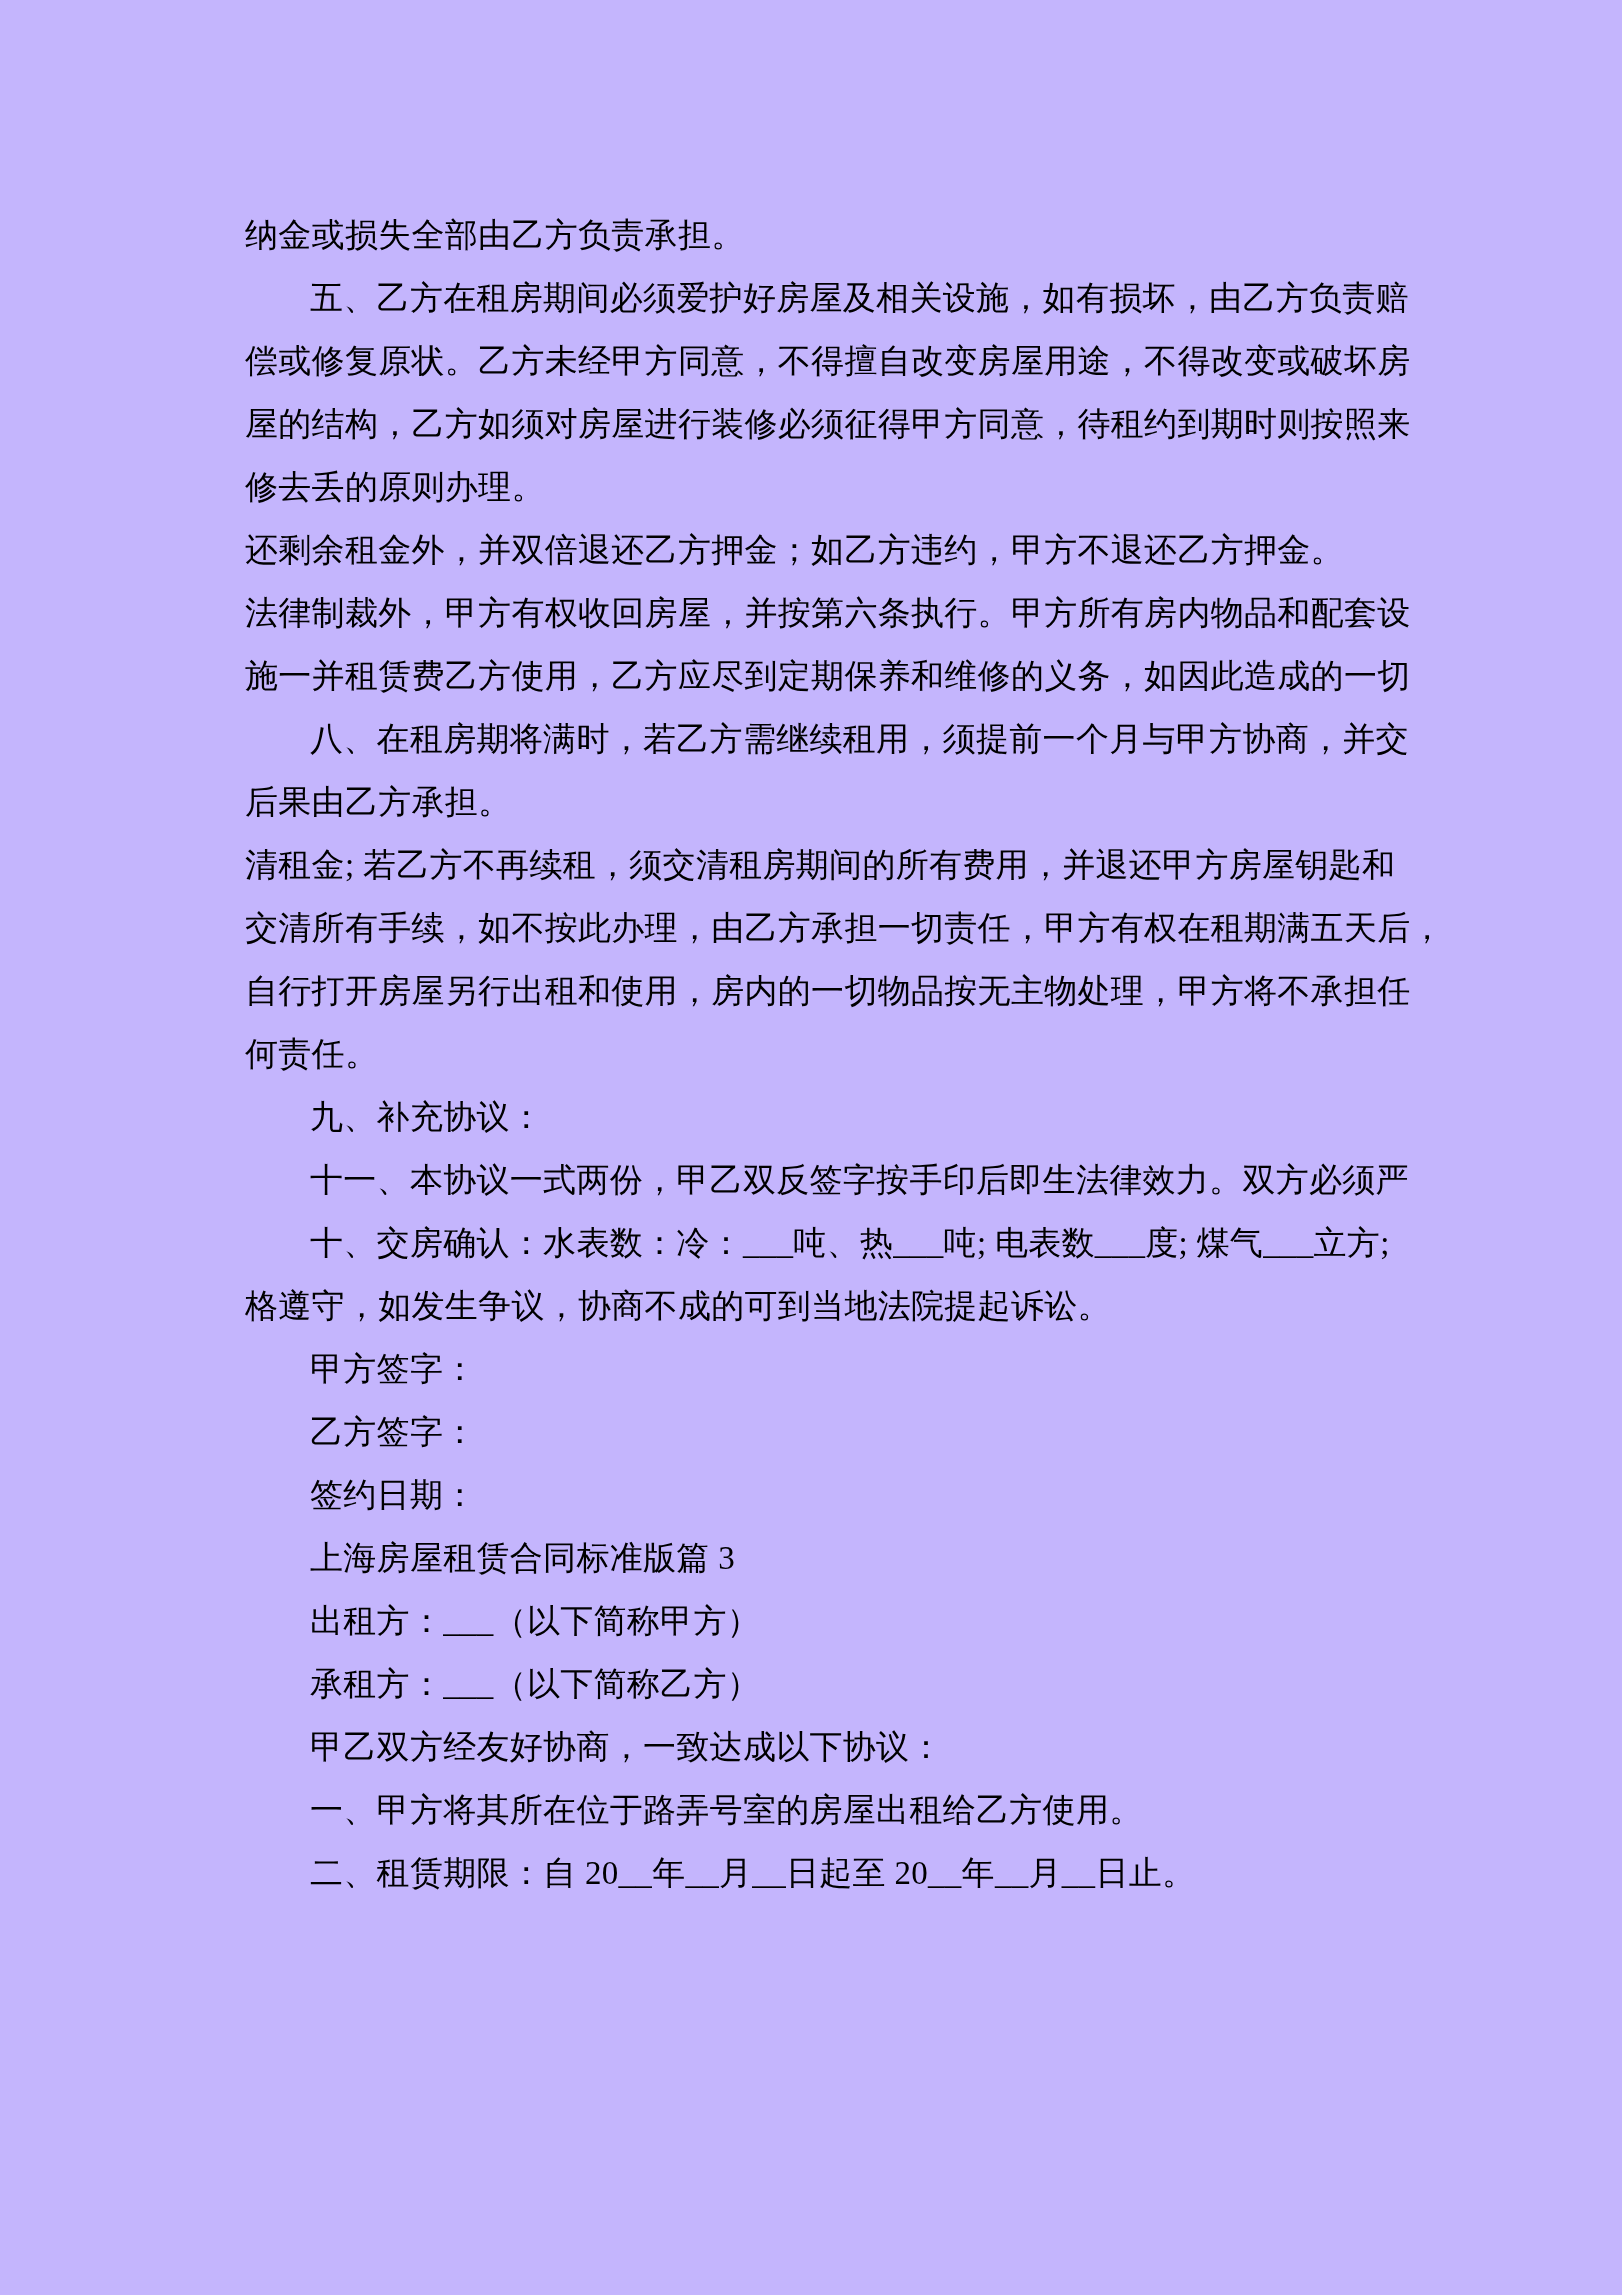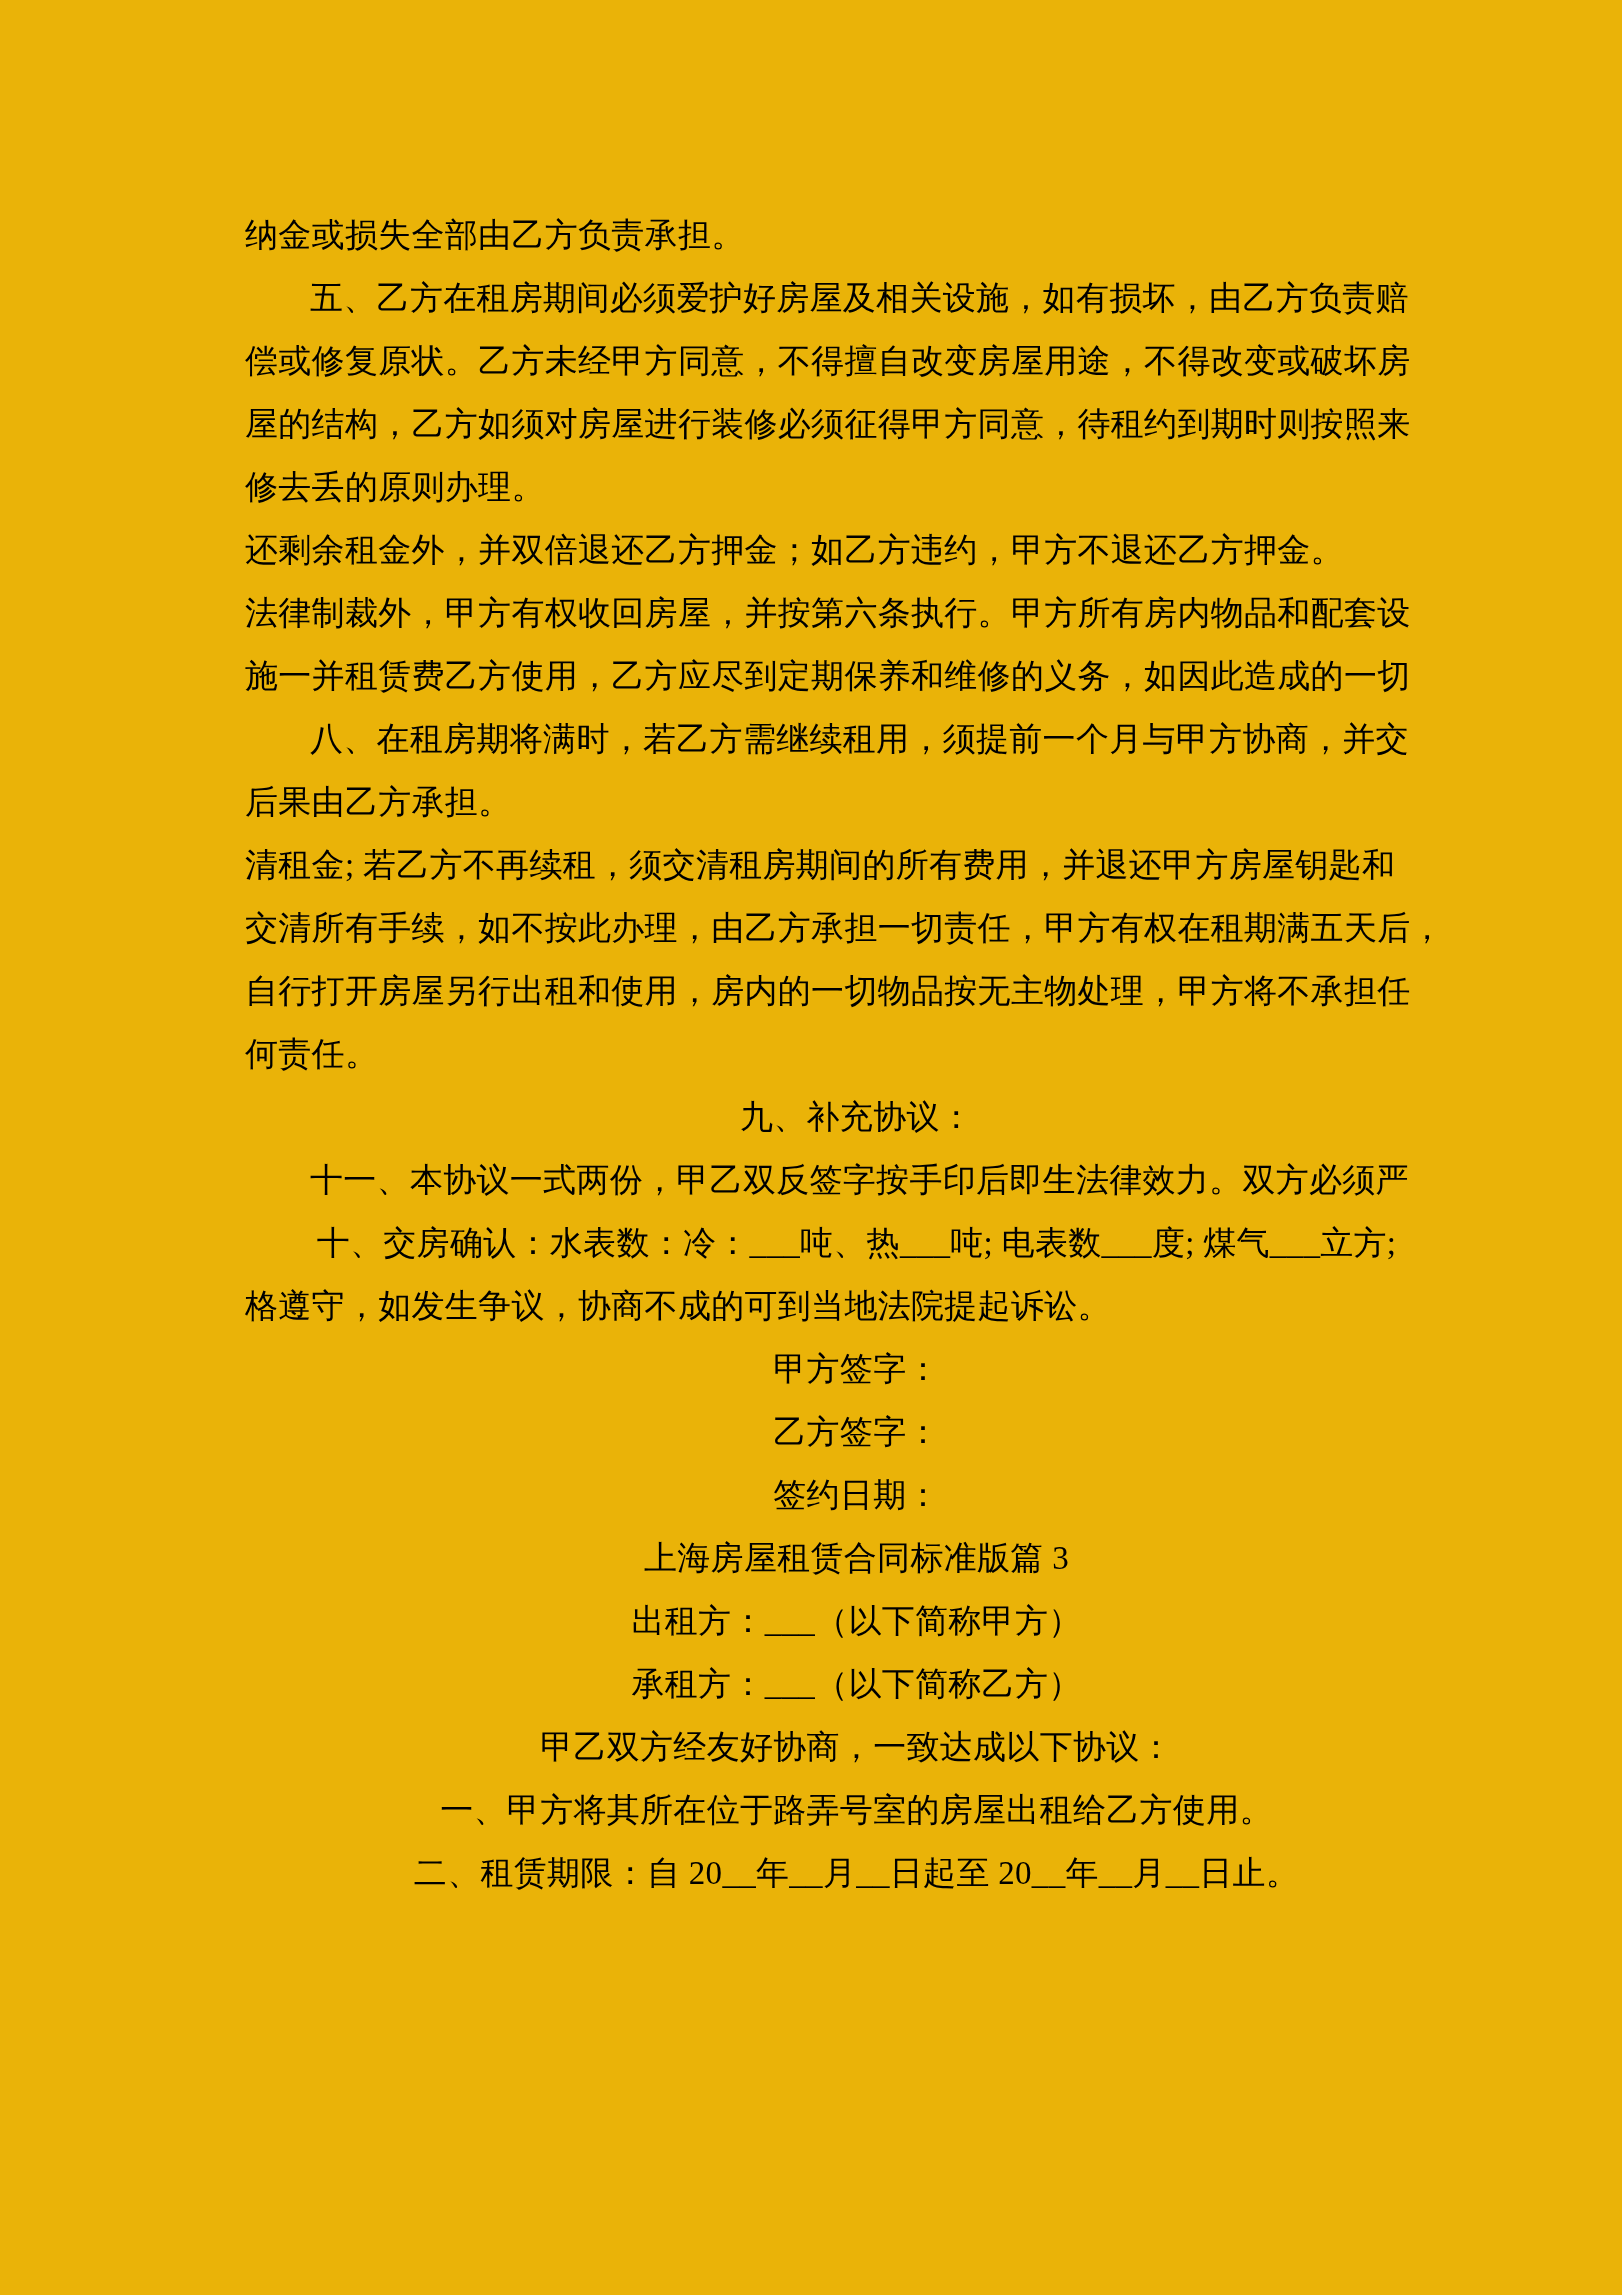--- a/index.html
+++ b/index.html
@@ -5,21 +5,21 @@
   html, body {
     margin: 0;
     padding: 0;
     background: #7a7a7a;
   }
   .page {
     position: relative;
     width: 1623px;
     height: 2295px;
     margin: 0 auto;
-    background: #eab308;
+    background: #c4b5fd;
     overflow: hidden;
     font-family: "Liberation Serif", "DejaVu Serif", serif;
     color: #000000;
   }
   .doc {
     position: absolute;
     left: 245px;
     top: 204px;
     width: 1158px;
   }
@@ -27,21 +27,20 @@
     margin: 0;
     padding: 0;
     font-size: 33px;
     line-height: 63px;
     letter-spacing: 0.3px;
     white-space: nowrap;
     color: #000000;
   }
   .line.indent {
     text-indent: 65px;
-    text-align: center;
   }
 </style>
 </head>
 <body>
 
 <div class="page">
   <div class="doc" id="doc">
       <p class="line">纳金或损失全部由乙方负责承担。</p>
       <p class="line indent">五、乙方在租房期间必须爱护好房屋及相关设施，如有损坏，由乙方负责赔</p>
       <p class="line">偿或修复原状。乙方未经甲方同意，不得擅自改变房屋用途，不得改变或破坏房</p>

